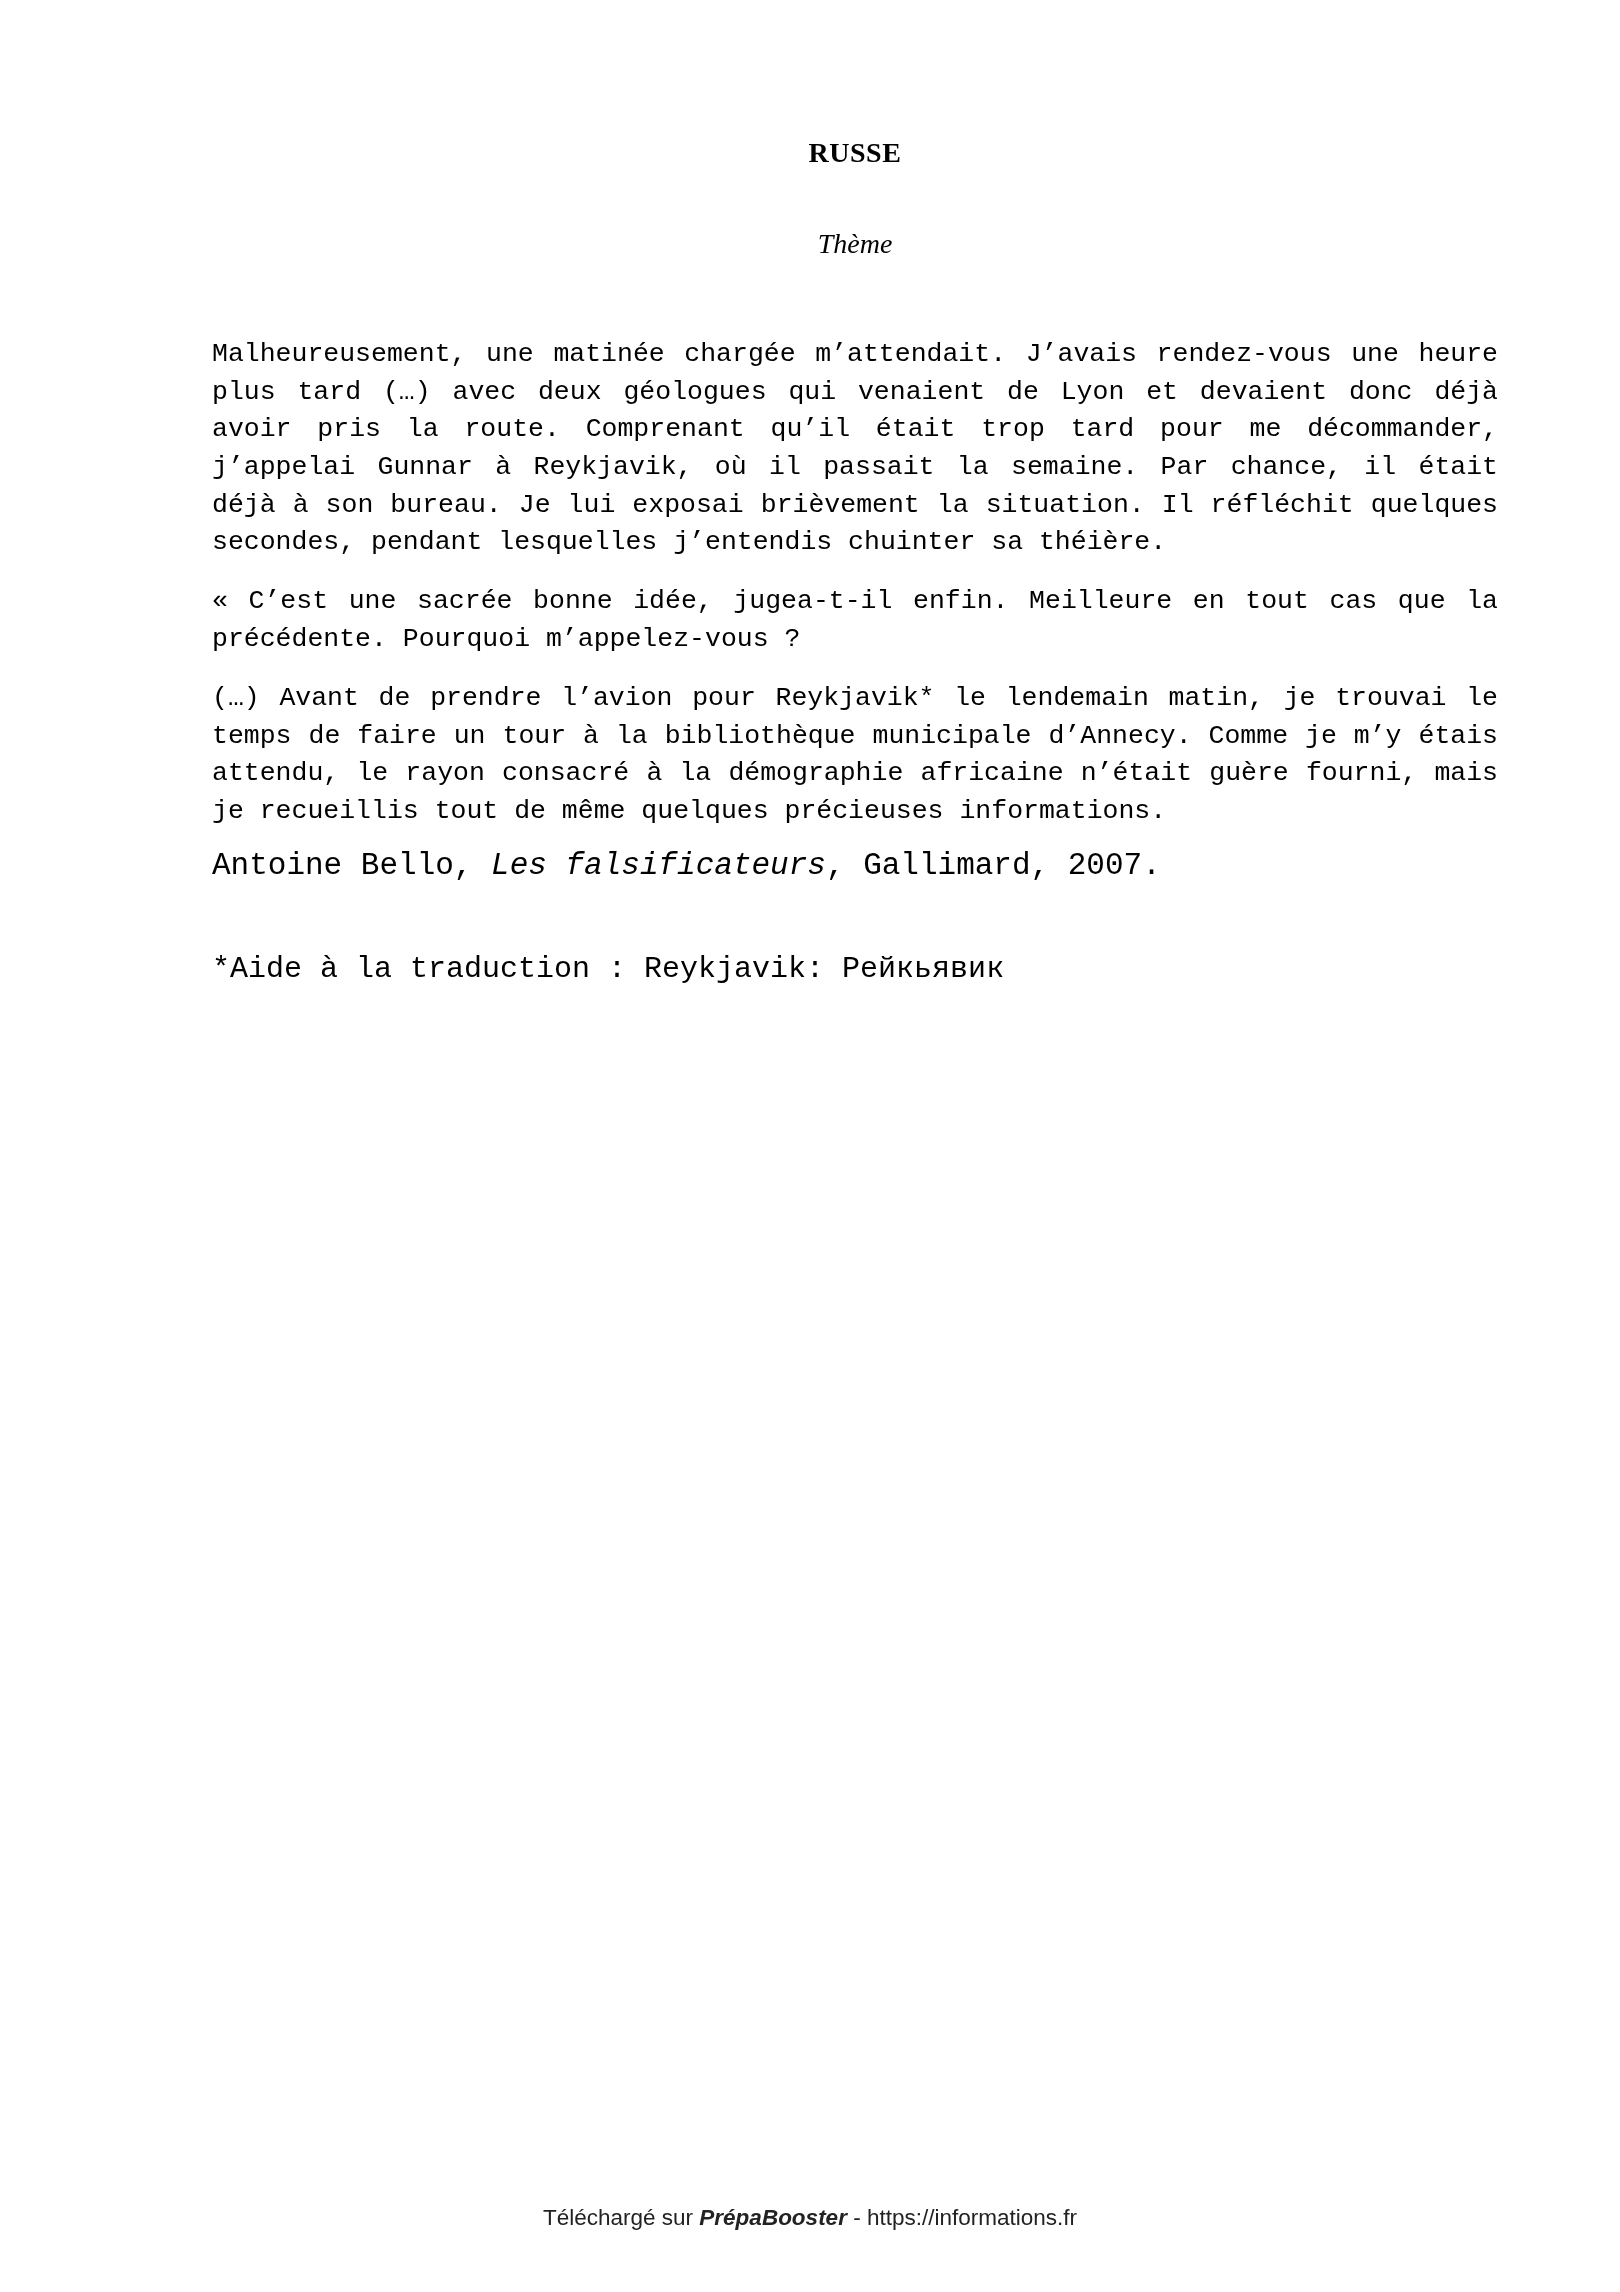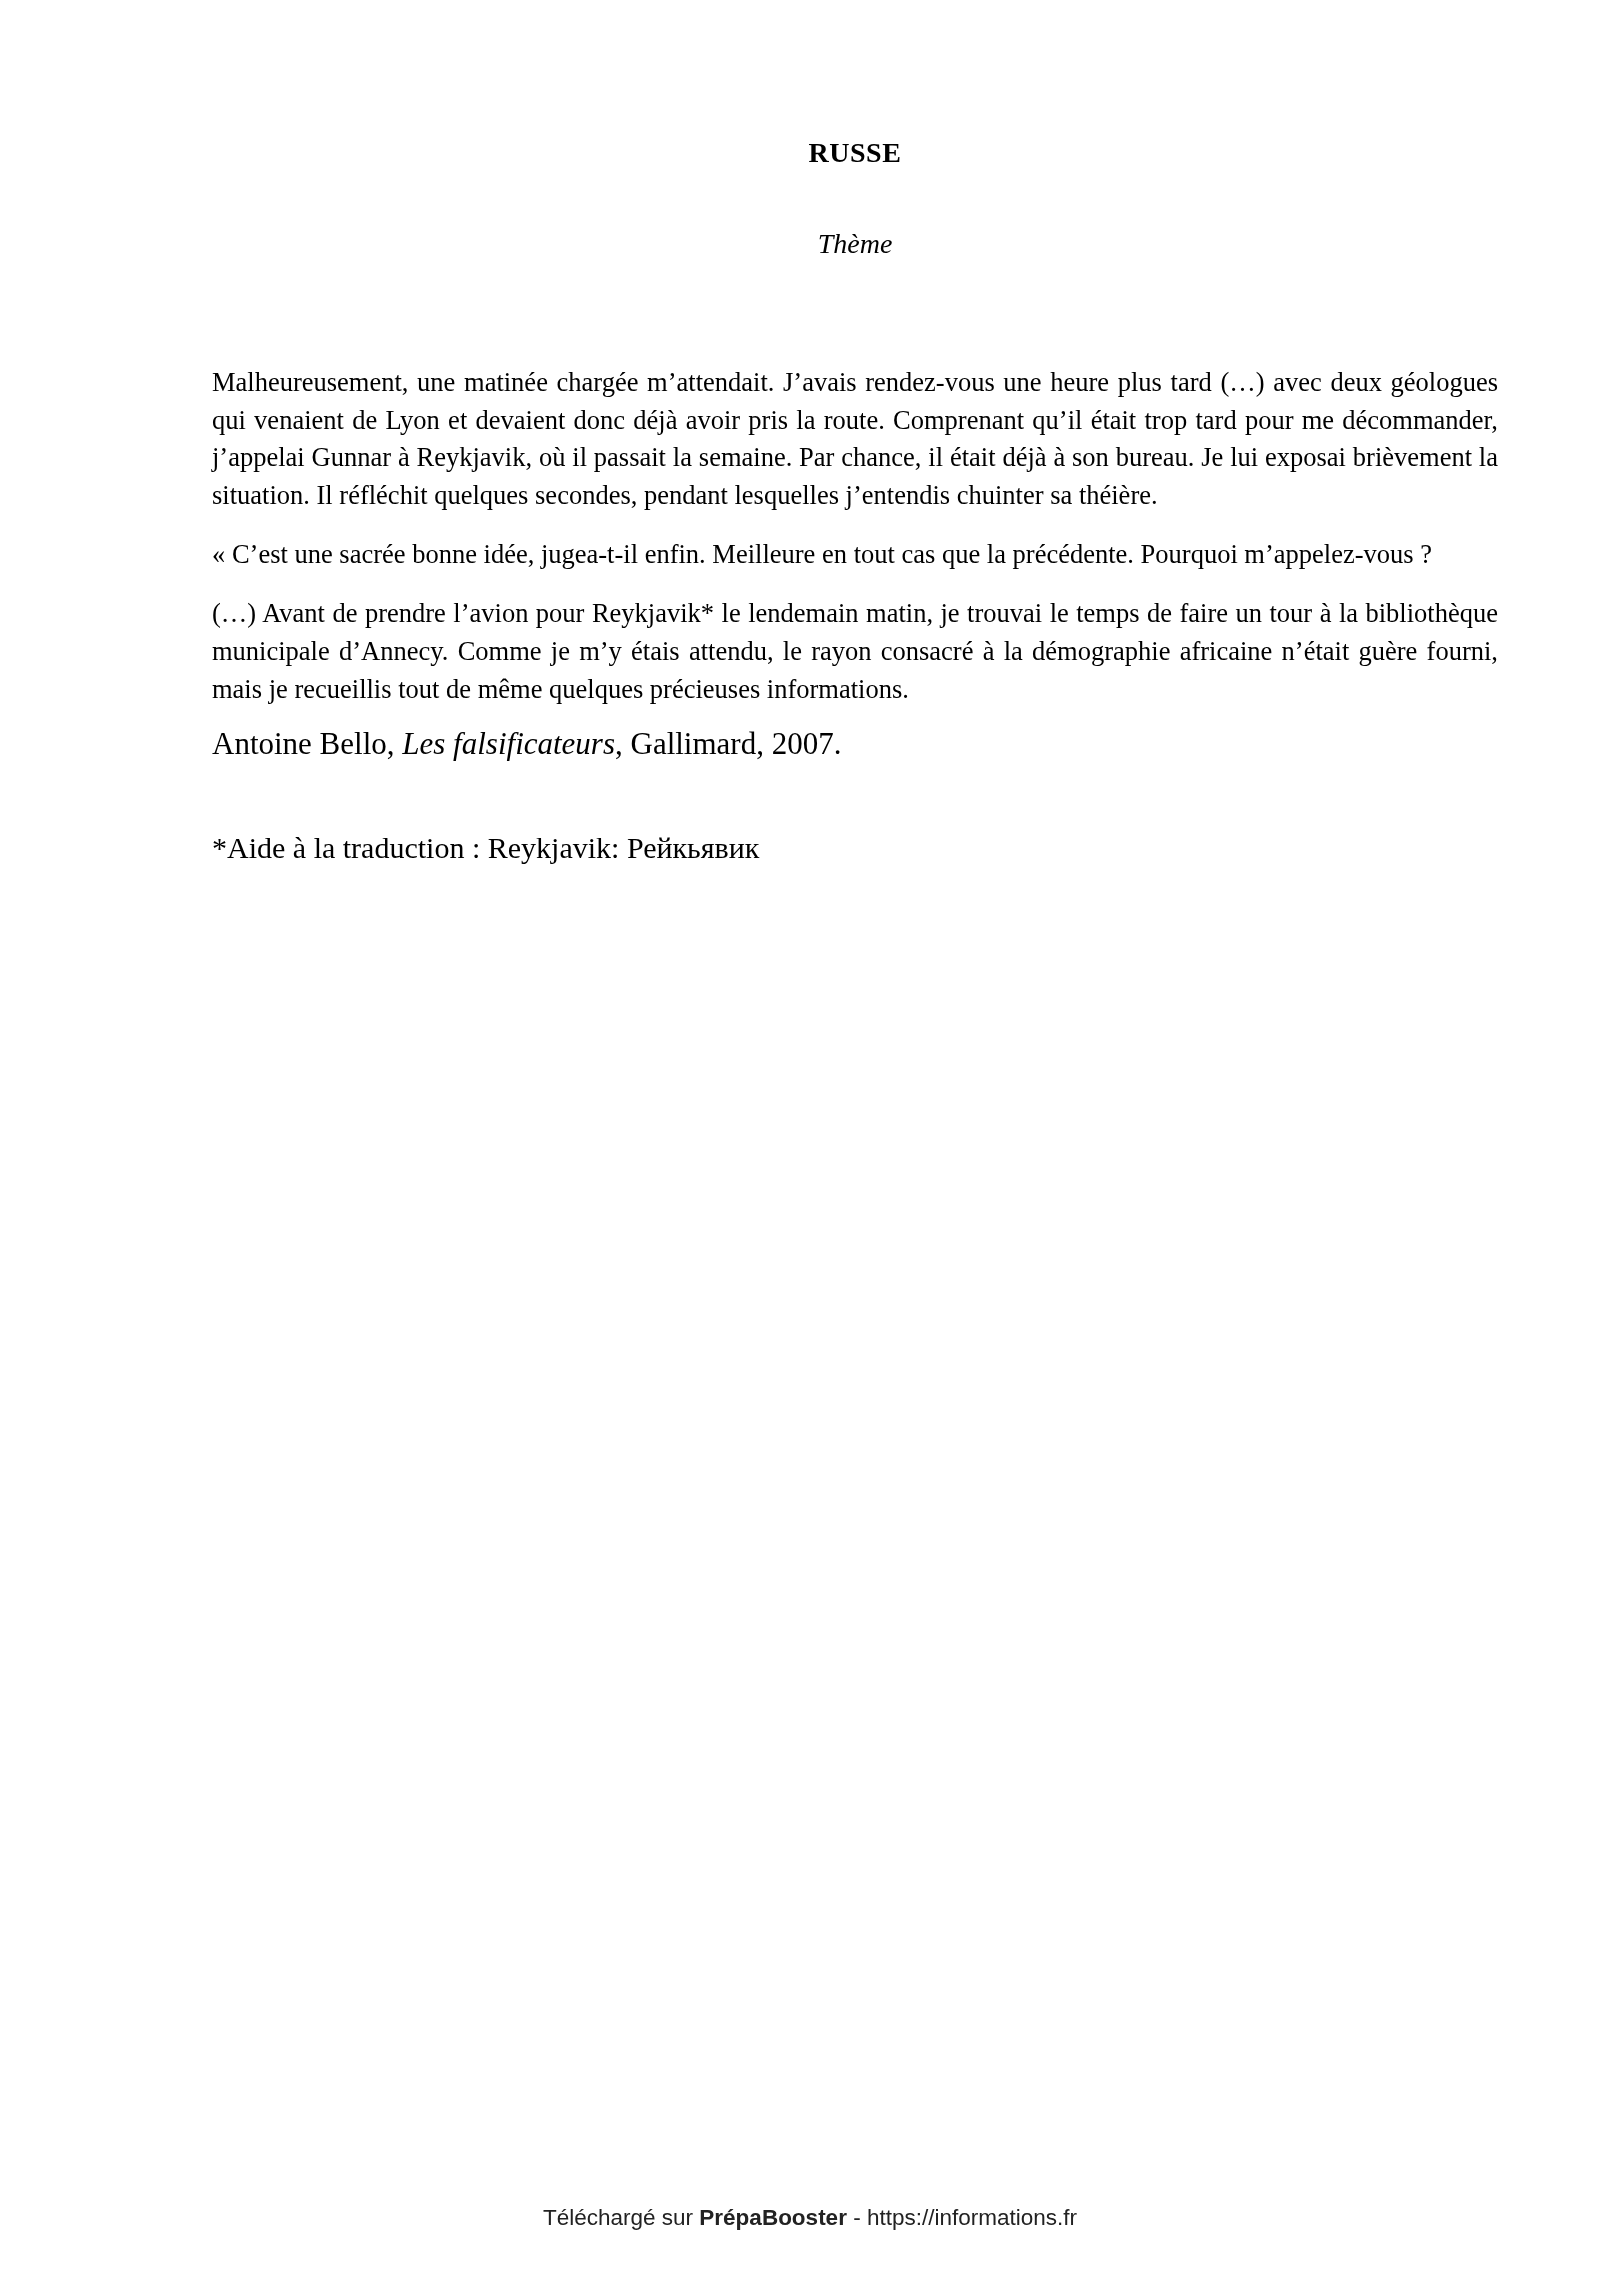--- a/index.html
+++ b/index.html
@@ -30,21 +30,22 @@
     margin-top: 137px;
   }
   .doc-subtitle {
     text-align: center;
     font-style: italic;
     font-size: 28px;
     text-underline-offset: 3.9px;
     margin-top: 59px;
   }
   .body-block {
-    margin-top: 104px;
+    margin-top: 76px;
+    font-family: Liberation Mono, monospace;
   }
   p.para {
     font-size: 26.5px;
     line-height: 1.42;
     text-align: justify;
     text-justify: inter-word;
     margin: 0 0 21.6px 0;
   }
   p.para.last-justify {
     margin-bottom: 0;
@@ -75,20 +76,21 @@
     left: 0;
     right: 0;
     top: 2205px;
     text-align: center;
     font-family: "Liberation Sans", "DejaVu Sans", sans-serif;
     font-size: 22.5px;
     color: #222222;
   }
   .download-banner .brand {
     font-weight: bold;
+    font-style: italic;
   }
 </style>
 </head>
 <body>
 
 <div class="page">
 
   <div class="content">
 
     <div class="doc-title">RUSSE</div>

